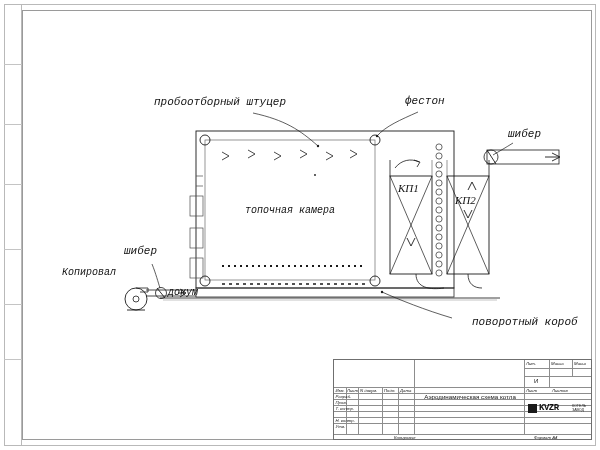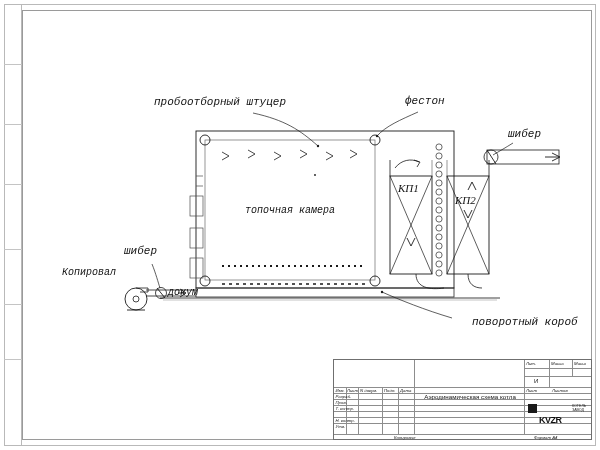--- a/index.html
+++ b/index.html
@@ -289,21 +289,21 @@
 
     <div class="cell it" style="left:192px; top:1.5px;">Лит.</div>
     <div class="cell it" style="left:217px; top:1.5px;">Масса</div>
     <div class="cell it" style="left:240px; top:1.5px;">Масш</div>
     <div class="cell" style="left:200px; top:18px; font-size:6px;">И</div>
 
     <div class="cell it" style="left:192px; top:29px;">Лист</div>
     <div class="cell it" style="left:218px; top:29px;">Листов</div>
 
     <div class="blk" style="left:194px; top:44px;"></div>
-    <div class="logo" style="left:205px; top:55px;">KVZR</div>
+    <div class="logo" style="left:205px; top:43px;font-family:Liberation Mono, monospace;">KVZR</div>
     <div class="logo-sub" style="left:238px; top:44px; white-space:pre-line;">КОТЕЛЬ
 ЗАВОД</div>
 
     <div class="cell it" style="left:60px; top:75.5px;">Копировал</div>
     <div class="cell it" style="left:200px; top:75.5px;">Формат A4</div>
   </div>
 
 </div>
 
 </body></html>

